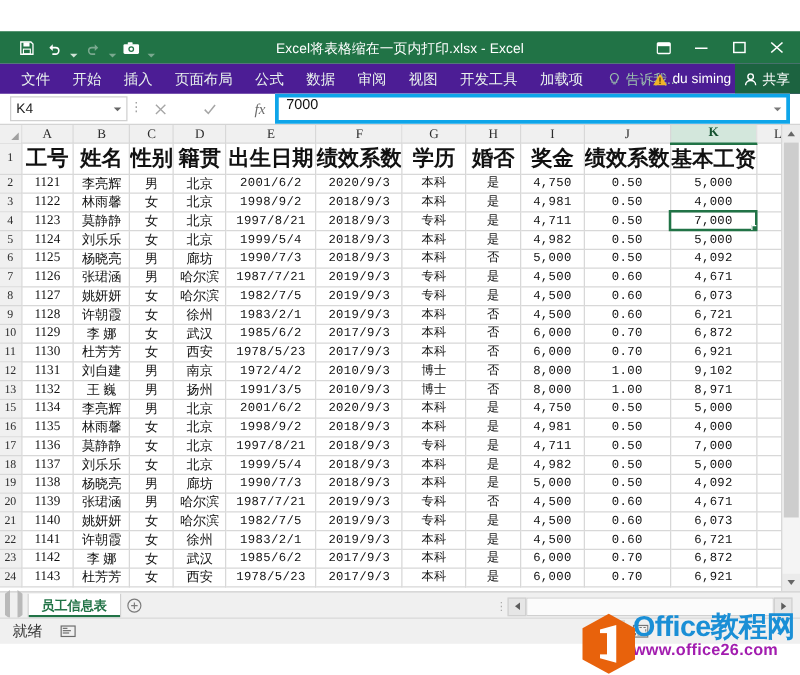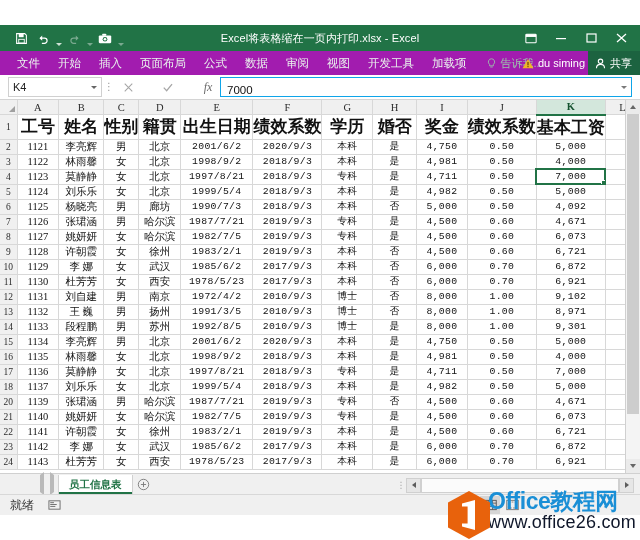--- a/index.html
+++ b/index.html
@@ -43,21 +43,21 @@
     position:absolute;right:4px;top:0;height:26px;display:flex;align-items:center;
   }
   .winbtn{
     width:30px;height:26px;display:flex;align-items:center;justify-content:center;
     color:#ffffff;font-size:11px;
   }
   .winbtn svg{display:block;}
 
   
   .tabstrip{
-    height:24px;background:#a21caf;display:flex;align-items:center;
+    height:24px;background:#4c1d95;display:flex;align-items:center;
     padding-left:8px;position:relative;
   }
   .rtab{
     color:#eaf4ee;font-size:11.5px;padding:0 9px;height:24px;
     display:flex;align-items:center;white-space:nowrap;
   }
   .tellme{
     display:flex;align-items:center;gap:4px;color:#9cc3ad;font-size:11px;
     margin-left:10px;white-space:nowrap;
   }
@@ -90,22 +90,22 @@
     width:14px;text-align:center;color:#9a9a9a;font-size:10px;line-height:1;
     letter-spacing:0;
   }
   .fb-icons{display:flex;align-items:center;gap:16px;}
   .fb-ic{
     width:24px;height:20px;display:flex;align-items:center;justify-content:center;
     color:#a6a6a6;font-size:12px;
   }
   .fb-ic.fx{color:#6b6b6b;font-style:italic;font-family:"Liberation Serif",serif;font-size:12px;}
   .fb-input{
-    flex:1;height:18px;border:1px solid #0ea5e9;background:#ffffff;margin-right:8px;
-    display:flex;align-items:flex-end;padding-left:6px;font-size:11.5px;color:#111;
+    flex:1;height:18px;border:3px solid #0ea5e9;background:#ffffff;margin-right:8px;
+    display:flex;align-items:flex-start;padding-left:6px;font-size:11.5px;color:#111;
     position:relative;
   }
   .fb-drop{
     position:absolute;right:0;top:0;width:14px;height:100%;
     display:flex;align-items:center;justify-content:center;
   }
   .fb-drop i{width:0;height:0;border-left:3px solid transparent;border-right:3px solid transparent;border-top:3px solid #7a7a7a;}
 
   
   .gridwrap{position:relative;width:640px;height:373px;background:#ffffff;overflow:hidden;}
@@ -162,21 +162,20 @@
   .vs-btn i{width:0;height:0;border-left:3px solid transparent;border-right:3px solid transparent;}
   .vs-up i{border-bottom:4px solid #666;}
   .vs-dn i{border-top:4px solid #666;}
   .vs-track{flex:1;position:relative;background:#f4f4f4;}
   .vs-thumb{position:absolute;left:1px;right:1px;top:0;height:300px;background:#cdcdcd;}
 
   
   .tabbar{
     height:20px;background:#f0f0f0;display:flex;align-items:flex-end;position:relative;
     border-top:1px solid #d0d0d0;
-    padding-left:36px;
   }
   .navarrows{display:flex;align-items:center;height:20px;padding:0 4px;gap:6px;}
   .navarrows i{
     width:0;height:0;border-top:3.5px solid transparent;border-bottom:3.5px solid transparent;
   }
   .nav-l i{border-right:4px solid #b9b9b9;}
   .nav-r i{border-left:4px solid #b9b9b9;}
   .sheettab{
     height:19px;background:#ffffff;border:1px solid #d0d0d0;border-bottom:none;
     border-top:none;
@@ -214,21 +213,21 @@
   .vbtn.active{background:#d6d6d6;}
 
   
   .watermark{
     position:absolute;right:4px;bottom:0px;display:flex;align-items:flex-start;
     pointer-events:none;
   }
   .wm-hex{position:relative;width:46px;height:50px;}
   .wm-text{display:flex;flex-direction:column;line-height:1;margin-left:-4px;}
   .wm-title{font-size:23px;font-weight:bold;color:#1a8fd6;letter-spacing:-.5px;}
-  .wm-url{font-size:18px;font-weight:normal;color:#0f172a;letter-spacing:.2px;}
+  .wm-url{font-size:13px;font-weight:bold;color:#a21caf;letter-spacing:.2px;}
 </style>
 </head>
 <body>
 
 <div id="app">
 
   <div class="top-gap"></div>
 
   <div class="titlebar">
     <div class="qat">
@@ -570,35 +569,20 @@
             <td class="cell num">1991/3/5</td>
             <td class="cell num">2010/9/3</td>
             <td class="cell num">博士</td>
             <td class="cell num">否</td>
             <td class="cell num">8,000</td>
             <td class="cell num">1.00</td>
             <td class="cell num">8,971</td>
             <td class="cell empty"></td>
           </tr>
           <tr>
-            <td class="rowhdr">14</td>
-            <td class="cell">1133</td>
-            <td class="cell">段程鹏</td>
-            <td class="cell">男</td>
-            <td class="cell">苏州</td>
-            <td class="cell num">1992/8/5</td>
-            <td class="cell num">2010/9/3</td>
-            <td class="cell num">博士</td>
-            <td class="cell num">是</td>
-            <td class="cell num">8,000</td>
-            <td class="cell num">1.00</td>
-            <td class="cell num">9,301</td>
-            <td class="cell empty"></td>
-          </tr>
-          <tr>
             <td class="rowhdr">15</td>
             <td class="cell">1134</td>
             <td class="cell">李亮辉</td>
             <td class="cell">男</td>
             <td class="cell">北京</td>
             <td class="cell num">2001/6/2</td>
             <td class="cell num">2020/9/3</td>
             <td class="cell num">本科</td>
             <td class="cell num">是</td>
             <td class="cell num">4,750</td>
@@ -642,20 +626,35 @@
             <td class="cell">刘乐乐</td>
             <td class="cell">女</td>
             <td class="cell">北京</td>
             <td class="cell num">1999/5/4</td>
             <td class="cell num">2018/9/3</td>
             <td class="cell num">本科</td>
             <td class="cell num">是</td>
             <td class="cell num">4,982</td>
             <td class="cell num">0.50</td>
             <td class="cell num">5,000</td>
+            <td class="cell empty"></td>
+          </tr>
+          <tr>
+            <td class="rowhdr">19</td>
+            <td class="cell">1138</td>
+            <td class="cell">杨晓亮</td>
+            <td class="cell">男</td>
+            <td class="cell">廊坊</td>
+            <td class="cell num">1990/7/3</td>
+            <td class="cell num">2018/9/3</td>
+            <td class="cell num">本科</td>
+            <td class="cell num">是</td>
+            <td class="cell num">5,000</td>
+            <td class="cell num">0.50</td>
+            <td class="cell num">4,092</td>
             <td class="cell empty"></td>
           </tr>
           <tr>
             <td class="rowhdr">20</td>
             <td class="cell">1139</td>
             <td class="cell">张珺涵</td>
             <td class="cell">男</td>
             <td class="cell">哈尔滨</td>
             <td class="cell num">1987/7/21</td>
             <td class="cell num">2019/9/3</td>

